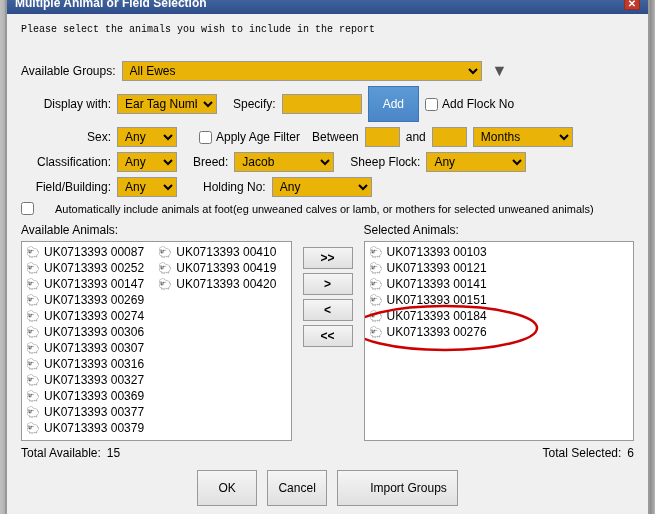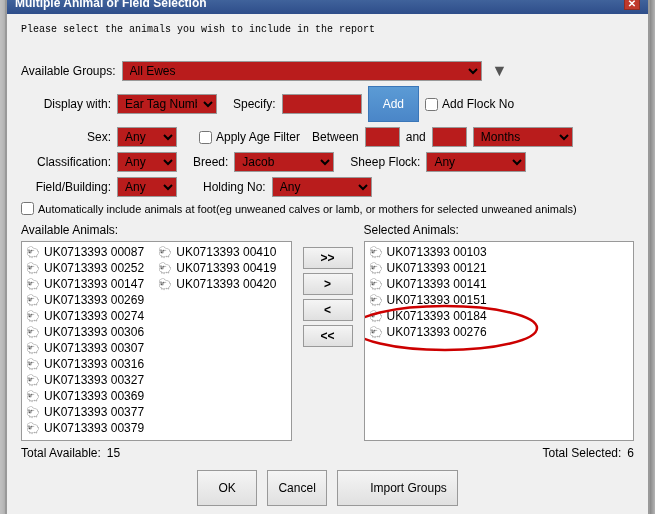--- a/index.html
+++ b/index.html
@@ -73,21 +73,21 @@
     .label {
       text-align: right;
       min-width: 90px;
       font-size: 12px;
     }
 
     select, input[type="text"] {
       font-size: 12px;
       padding: 1px 3px;
       border: 1px solid #999;
-      background: #b91c1c;
+      background: #eab308;
       height: 20px;
     }
 
     .select-long { width: 360px; }
     .select-medium { width: 100px; }
     .select-short { width: 60px; }
     .input-specify { width: 80px; }
     .input-age { width: 35px; }
 
     .btn {
@@ -113,21 +113,21 @@
     .checkbox-label {
       display: flex;
       align-items: center;
       gap: 4px;
       font-size: 12px;
     }
 
     .auto-include {
       display: flex;
       align-items: flex-end;
-      gap: 4px;
+      gap: 21px;
       margin-bottom: 8px;
       font-size: 11px;
     }
 
     .lists-area {
       display: flex;
       gap: 6px;
       align-items: flex-start;
     }
 

